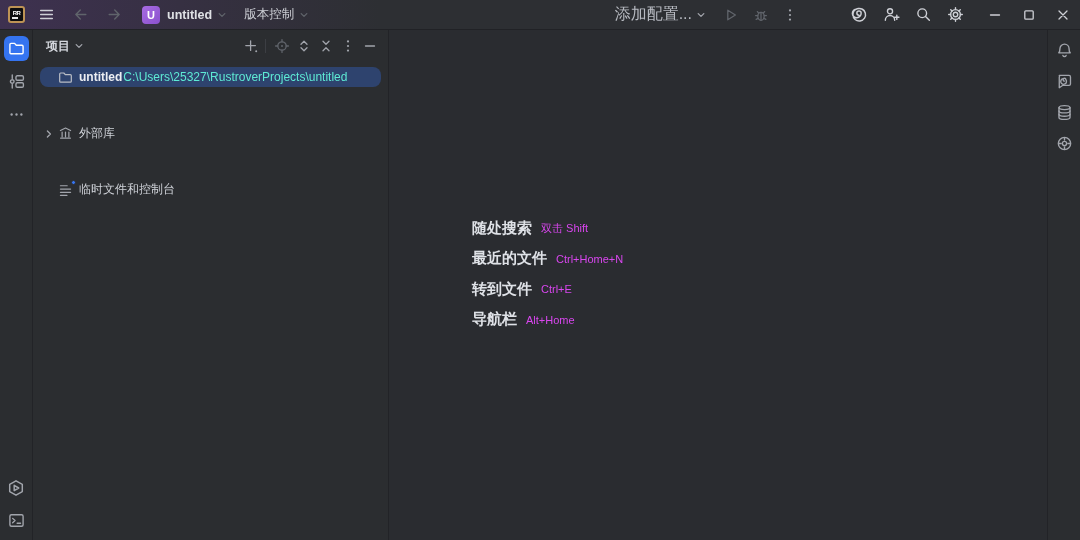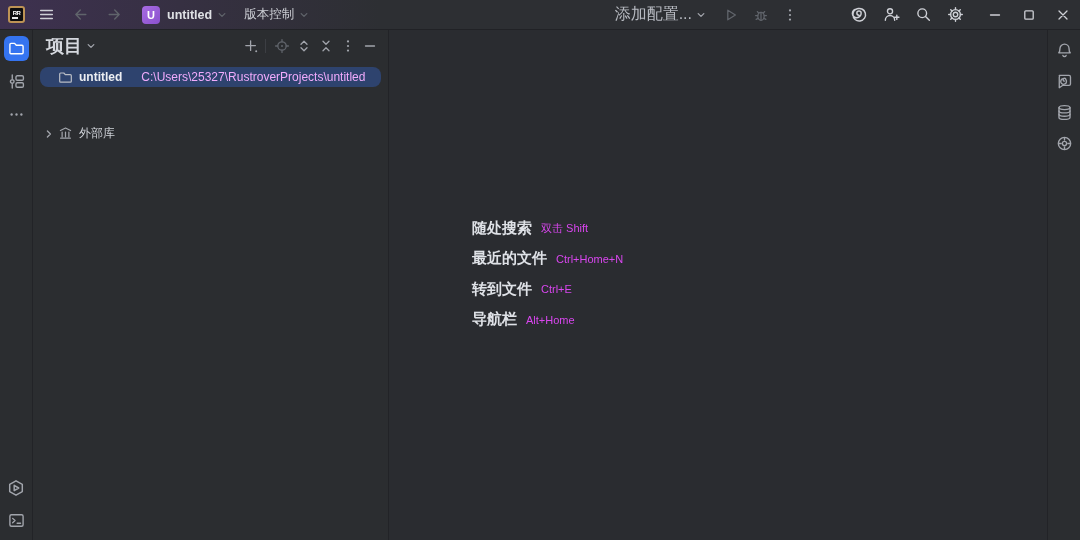--- a/index.html
+++ b/index.html
@@ -52,36 +52,36 @@
   .stripe.left { border-right:1px solid #222327; padding-top:6px; padding-bottom:7px; }
   .stripe.right { border-left:1px solid #222327; padding-top:8px; }
   .tool-btn { width:25px; height:25px; border-radius:6px; display:flex; align-items:center; justify-content:center; margin-bottom:8px; }
   .tool-btn.active { background:#3574f0; }
   .stripe .spacer { flex:1; }
   .stripe.right .tool-btn { margin-bottom:6px; }
 
   
   .panel { width:355px; flex:none; display:flex; flex-direction:column; background:#2b2d30; }
   .panel-header { height:32px; display:flex; align-items:center; padding:0 8px 0 13px; }
-  .panel-title { font-size:18px; font-weight:600; color:#d5d8de; }
+  .panel-title { font-size:12px; font-weight:600; color:#d5d8de; }
   .panel-header .grow { flex:1; }
   .ph-btn { display:flex; align-items:center; justify-content:center; width:20px; height:20px; margin-left:2px; border-radius:4px; }
   .ph-sep { width:1px; height:14px; background:#3c3e43; margin:0 4px; }
 
   .tree { padding-top:5px; }
   .tree-row { height:19px; display:flex; align-items:center; font-size:12px; color:#cfd2d8;margin-top:37px; }
   .tree-row .chev { width:16px; margin-left:8px; display:flex; justify-content:center; }
   .tree-row .no-chev { width:16px; margin-left:8px; }
   .tree-row .t-icon { width:17px; margin-right:5px; display:flex; justify-content:center; position:relative; }
   .tree-row.selected {
     margin:0 7px; border-radius:8px; background:#2e436e; height:20px;
   }
   .tree-row.selected .no-chev { margin-left:1px; }
   .t-name { font-weight:700; color:#eceef2; }
-  .t-path { color:#f0abfc; margin-left:19px; }
+  .t-path { color:#5eead4; margin-left:1px; }
   .dot-badge { position:absolute; right:-2px; top:-2px; width:5px; height:5px; border-radius:50%; background:#3574f0; border:1px solid #2b2d30; }
 
   .divider { width:1px; background:#222327; flex:none; }
 
   
   .main { flex:1; position:relative; background:#2a2c30; }
   .empty-state { position:absolute; left:83px; top:183px; }
   .sc-row { height:30.5px; display:flex; align-items:center; }
   .sc-label { font-size:15px; font-weight:600; color:#dfe2e7; }
   .sc-keys { font-size:11px; color:#d946ef; margin-left:9px; }
@@ -339,20 +339,32 @@
             <svg width="15" height="15" viewBox="0 0 16 16">
                 <g class="ic">
                   <path d="M2.6 4.8 8 2.2l5.4 2.6"></path>
                   <path d="M4.4 6.4v5M8 6.4v5M11.6 6.4v5M2.8 13h10.4"></path>
                 </g>
               </svg>
           </span>
           <span>外部库</span>
         </div>
 
+        <div class="tree-row">
+          <span class="no-chev"></span>
+          <span class="t-icon">
+            <svg width="15" height="15" viewBox="0 0 16 16">
+                <g class="ic">
+                  <path d="M2.6 4h7.2M2.6 7.5h10.8M2.6 11h10.8M2.6 14.2h7"></path>
+                </g>
+              </svg>
+            <span class="dot-badge"></span>
+          </span>
+          <span>临时文件和控制台</span>
+        </div>
       </div>
     </div>
 
     <div class="divider"></div>
 
     <div class="main">
       <div class="empty-state">
         <div class="sc-row">
           <span class="sc-label">随处搜索</span>
           <span class="sc-keys">双击 Shift</span>

